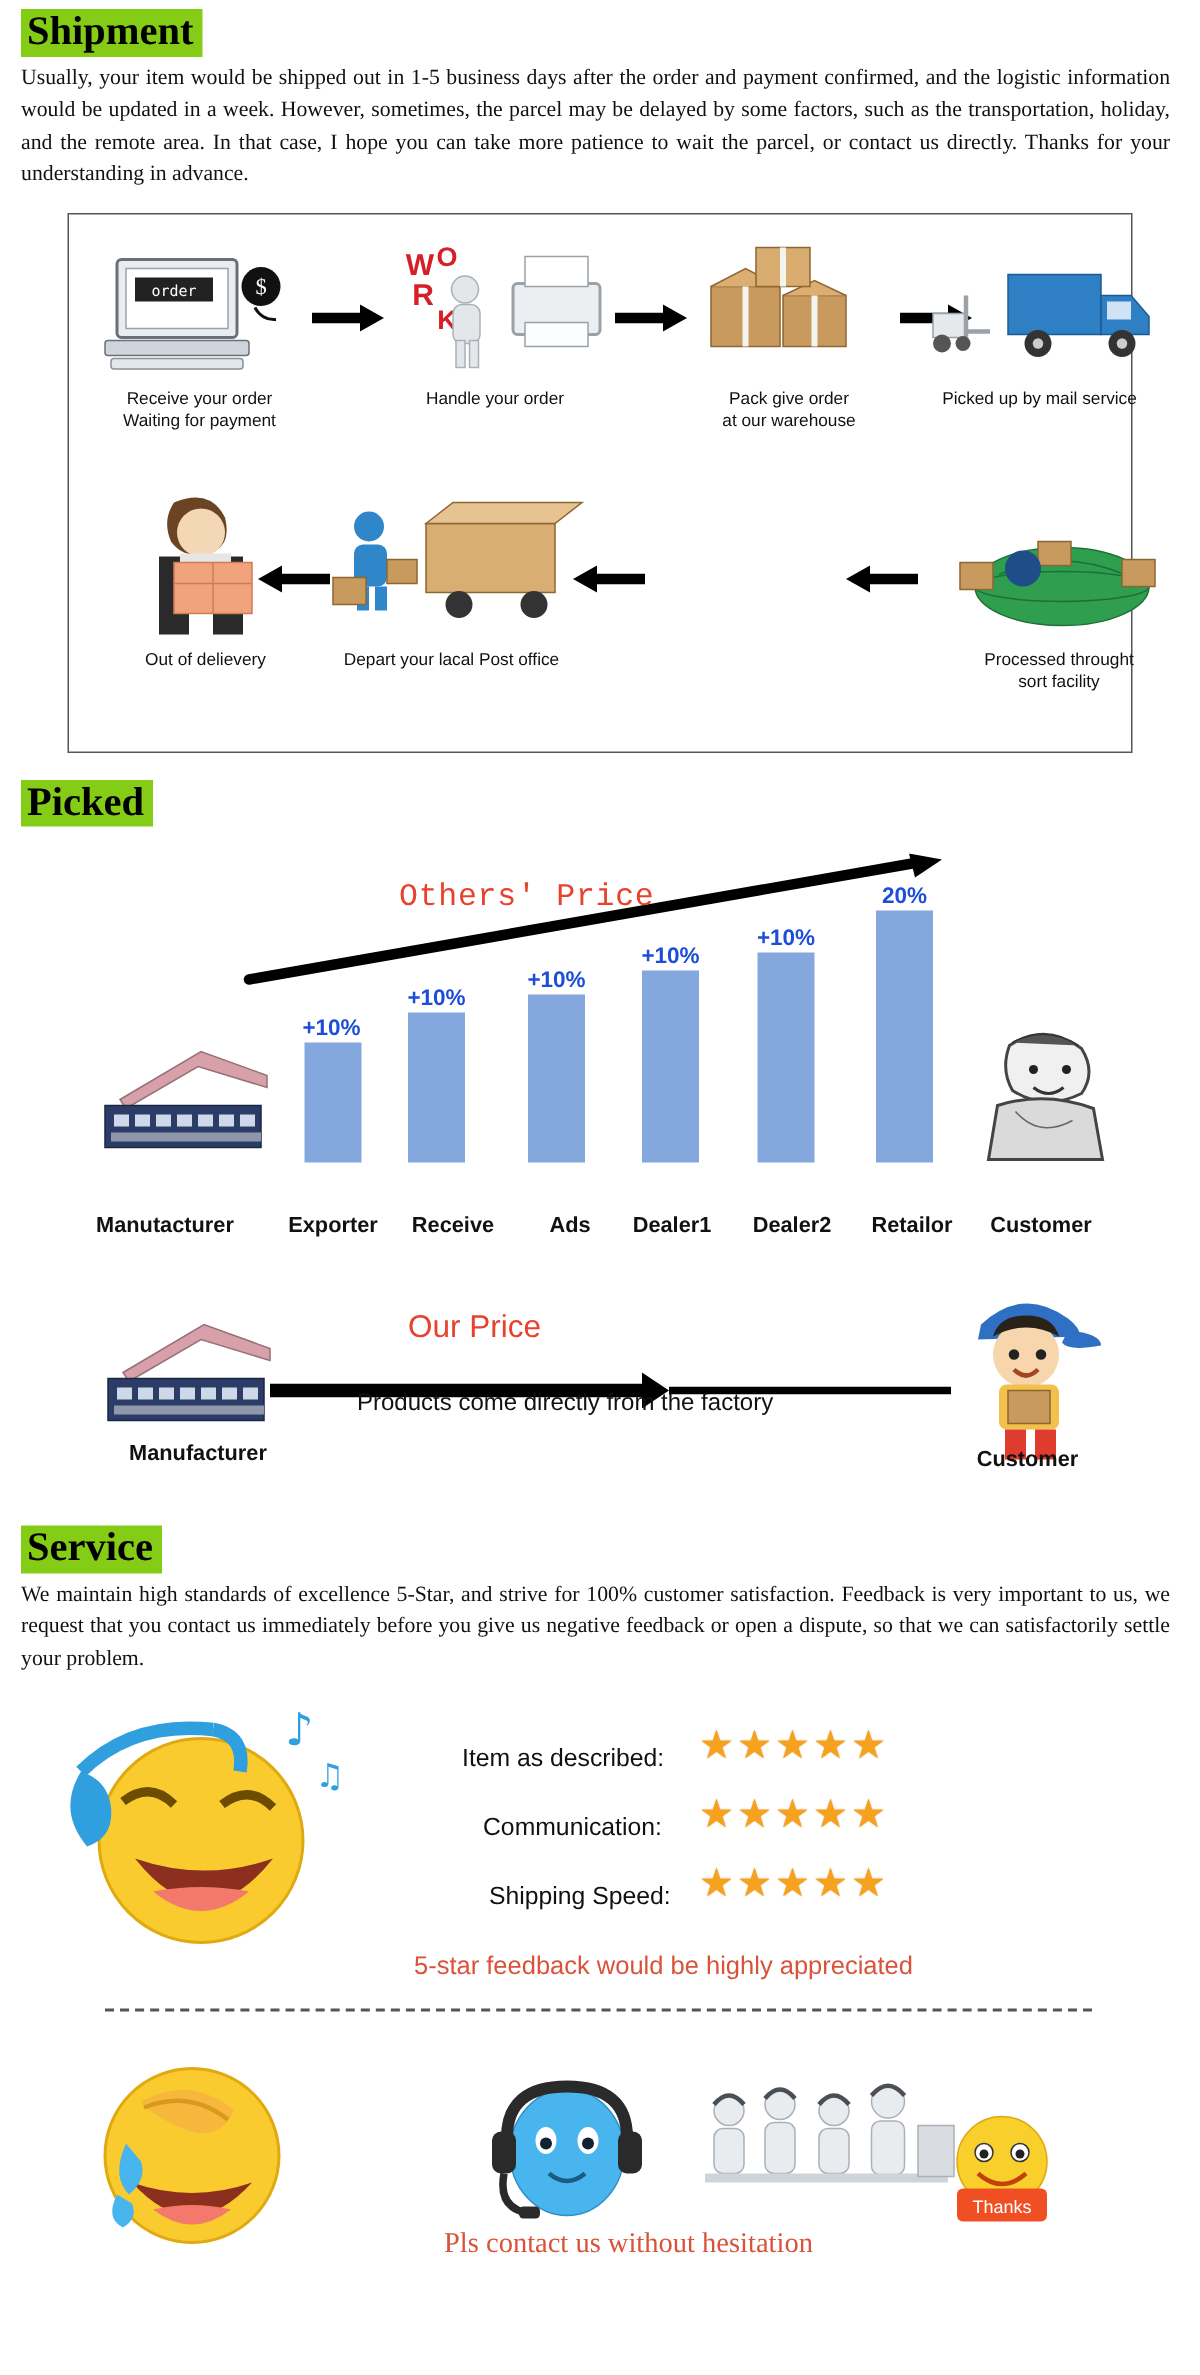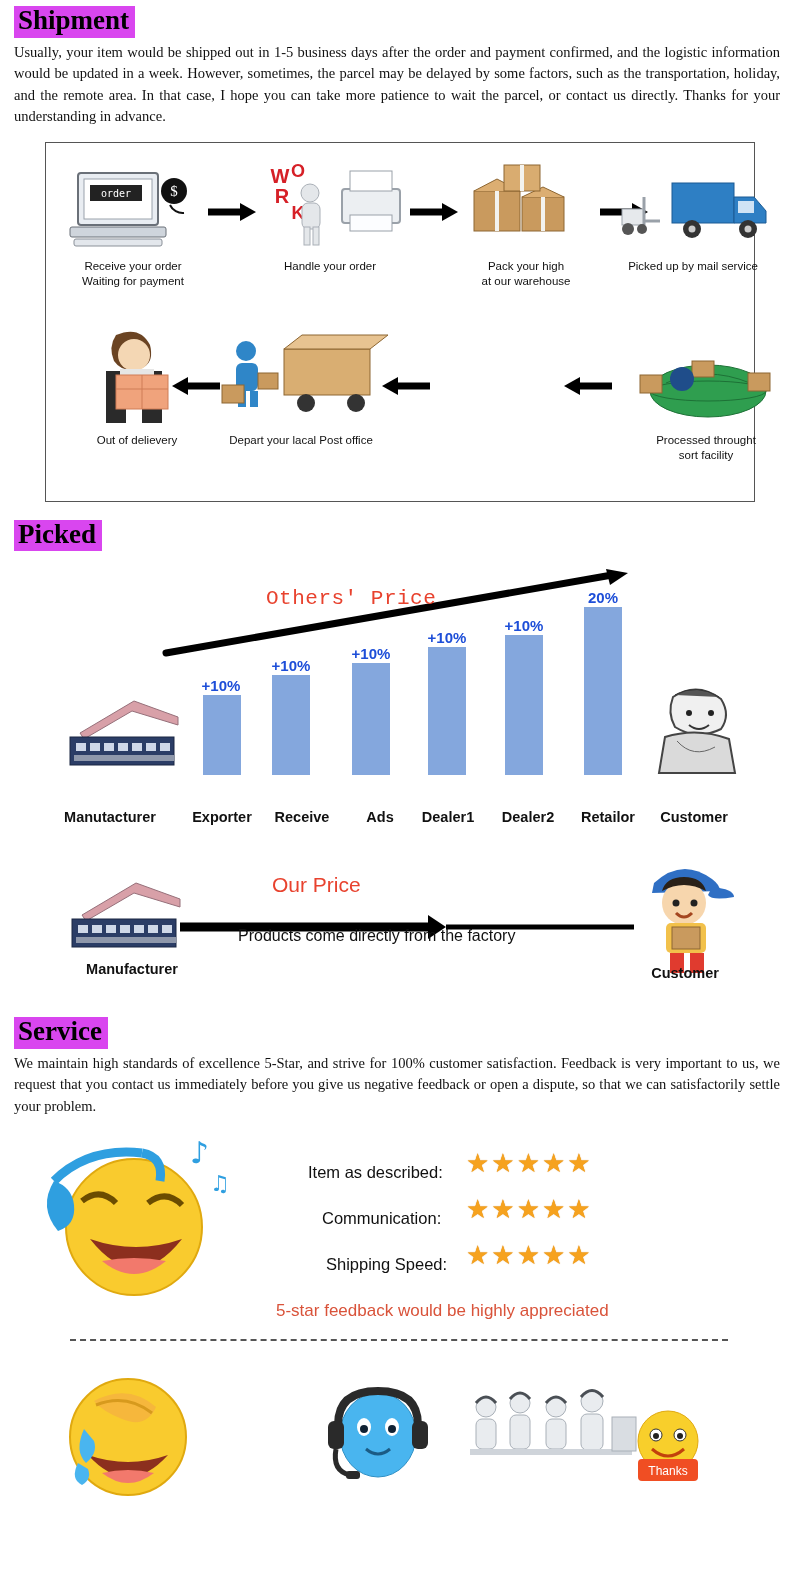--- a/index.html
+++ b/index.html
@@ -14,21 +14,21 @@
     overflow: hidden;
   }
   .page { position: relative; width: 800px; height: 1583px; }
 
   
   .section-heading {
     font-family: "Liberation Serif", serif;
     font-weight: bold;
     font-size: 27px;
     color: #000;
-    background: #d946ef;
+    background: #84cc16;
     display: inline-block;
     padding: 0 6px 2px 4px;
     line-height: 1.1;
   }
   .heading-wrap { padding: 6px 0 2px 14px; }
 
   
   .para {
     font-family: "Liberation Serif", serif;
     font-size: 14.5px;
@@ -210,21 +210,21 @@
           <rect x="28" y="34" width="46" height="40" fill="#c99a5e" stroke="#8d6632"></rect>
           <path d="M28 34 L51 22 L74 34" fill="#dcae72" stroke="#8d6632"></path>
           <rect x="49" y="34" width="4" height="40" fill="#f3f3ef"></rect>
           <rect x="76" y="40" width="42" height="34" fill="#c99a5e" stroke="#8d6632"></rect>
           <path d="M76 40 L97 30 L118 40" fill="#dcae72" stroke="#8d6632"></path>
           <rect x="95" y="40" width="4" height="34" fill="#f3f3ef"></rect>
           <rect x="58" y="8" width="36" height="26" fill="#d9ac70" stroke="#8d6632"></rect>
           <rect x="74" y="8" width="4" height="26" fill="#f3f3ef"></rect>
         </svg>
       </div>
-      <div class="flow-caption">Pack your high
+      <div class="flow-caption">Pack give order
 at our warehouse</div>
     </div>
 
     <div class="arrow" style="left:552px; top:58px;">
       <svg width="52" height="22">
           <path d="M2 11 L34 11" stroke="#000" stroke-width="7"></path>
           <path d="M34 2 L50 11 L34 20 Z" fill="#000"></path>
         </svg>
     </div>
 
@@ -542,15 +542,16 @@
         <circle cx="26" cy="28" r="6" fill="#fff" stroke="#333"></circle>
           <circle cx="26" cy="29" r="3" fill="#222"></circle>
         <circle cx="50" cy="28" r="6" fill="#fff" stroke="#333"></circle>
           <circle cx="50" cy="29" r="3" fill="#222"></circle>
         <path d="M22 42 q16 14 32 0" stroke="#c2410c" stroke-width="3" fill="none"></path>
         <rect x="8" y="52" width="60" height="22" rx="4" fill="#f04e23"></rect>
         <text x="38" y="68" font-size="12" fill="#fff" text-anchor="middle" font-family="Liberation Sans, sans-serif">Thanks</text>
       </svg>
     </div>
 
+    <div class="contact-line" style="left:296px; top:118px;">Pls contact us without hesitation</div>
   </div>
 
 </div>
 
 </body></html>

